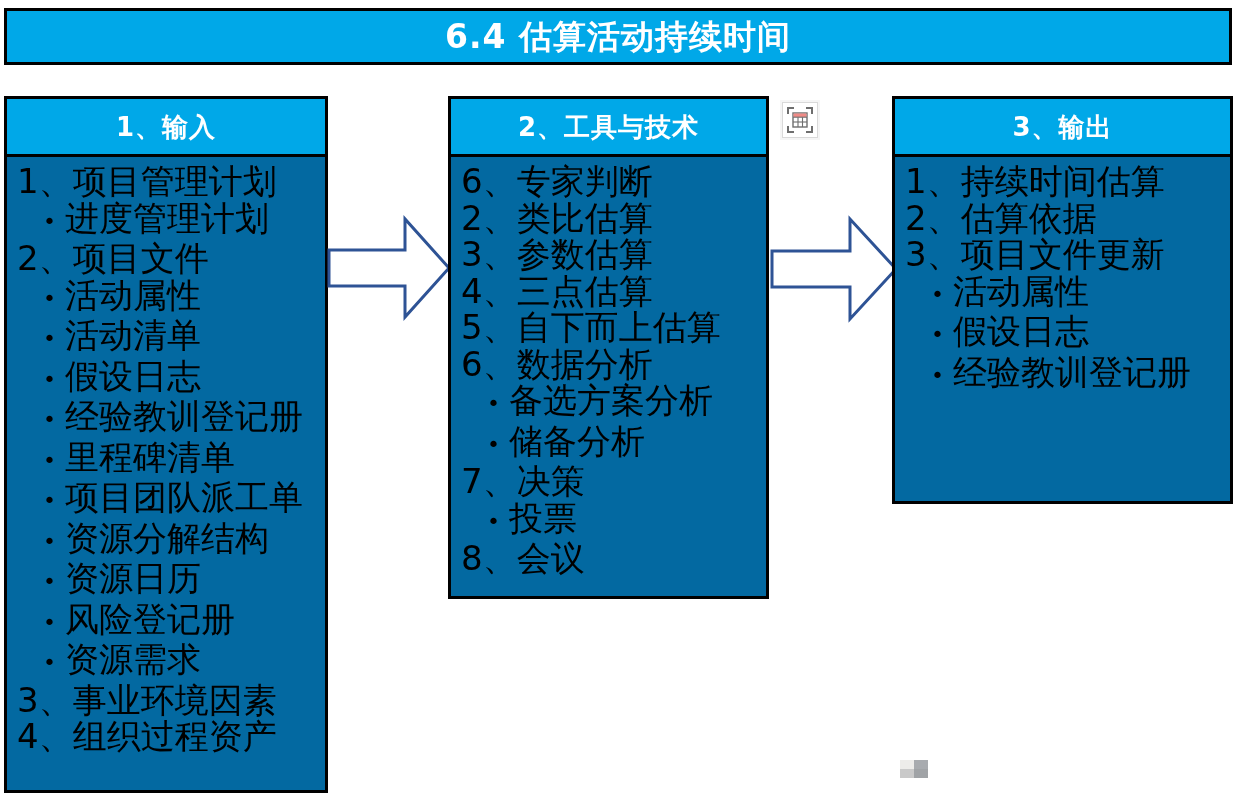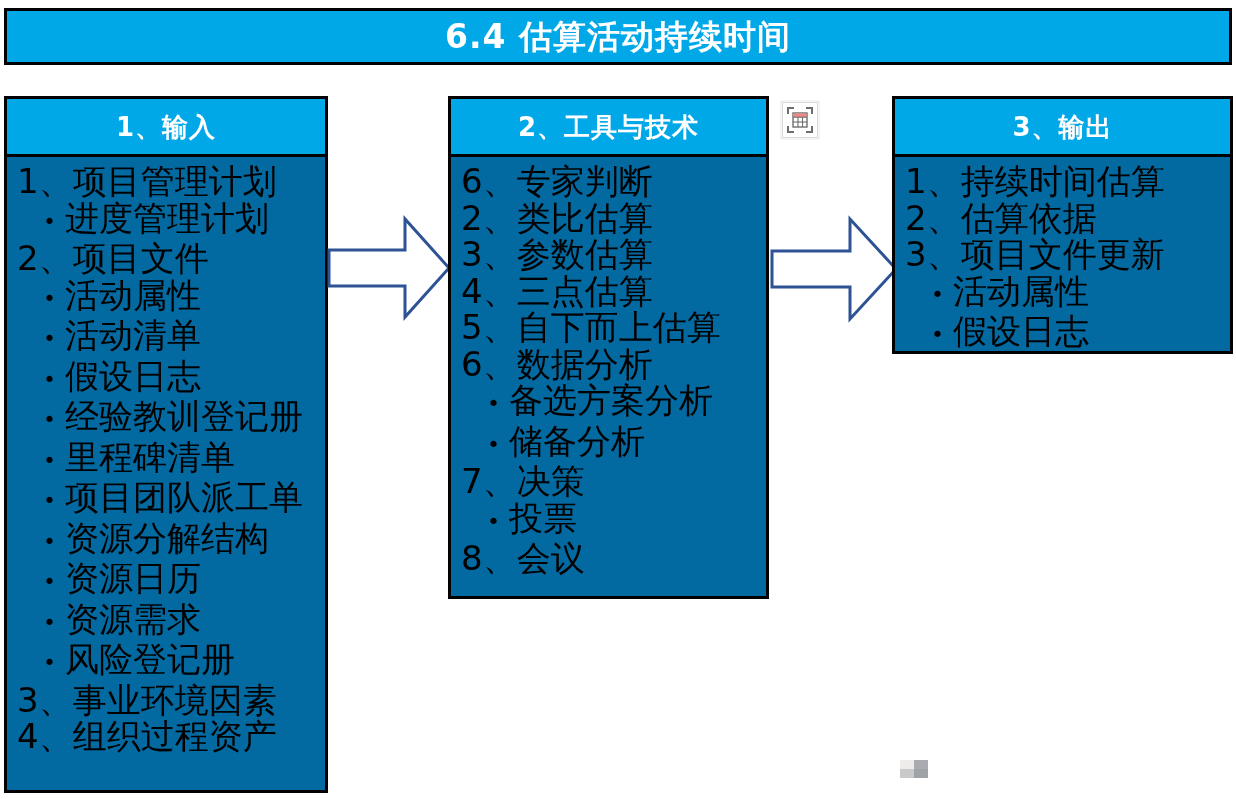--- a/index.html
+++ b/index.html
@@ -45,21 +45,21 @@
   
   .proc-box {
     position: absolute;
     box-sizing: border-box;
     background: #0369a1;
     border: 3px solid #000000;
     overflow: hidden;
   }
   .box-input   { left: 4px;   top: 96px; width: 324px; height: 697px; }
   .box-tools   { left: 448px; top: 96px; width: 321px; height: 503px; }
-  .box-outputs { left: 892px; top: 96px; width: 341px; height: 258px; }
+  .box-outputs { left: 892px; top: 96px; width: 341px; height: 408px; }
 
   .box-header {
     box-sizing: border-box;
     background: #00A8E8;
     height: 58px;
     display: flex;
     align-items: center;
     justify-content: center;
     border-bottom: 3px solid #000000;
   }
@@ -158,22 +158,22 @@
         <li class="item lvl2">进度管理计划</li>
         <li class="item lvl1">2、项目文件</li>
         <li class="item lvl2">活动属性</li>
         <li class="item lvl2">活动清单</li>
         <li class="item lvl2">假设日志</li>
         <li class="item lvl2">经验教训登记册</li>
         <li class="item lvl2">里程碑清单</li>
         <li class="item lvl2">项目团队派工单</li>
         <li class="item lvl2">资源分解结构</li>
         <li class="item lvl2">资源日历</li>
+        <li class="item lvl2">风险登记册</li>
         <li class="item lvl2">资源需求</li>
-        <li class="item lvl2">风险登记册</li>
         <li class="item lvl1">3、事业环境因素</li>
         <li class="item lvl1">4、组织过程资产</li>
       </ul>
     </div>
   </div>
 
   <svg class="arrow" style="left:327px; top:213px;" width="124" height="110" viewBox="0 0 124 110">
     <polygon points="2,37 78,37 78,6 122,55 78,104 78,73 2,73" fill="#ffffff" stroke="#2E5395" stroke-width="3" stroke-linejoin="miter"></polygon>
   </svg>
 

